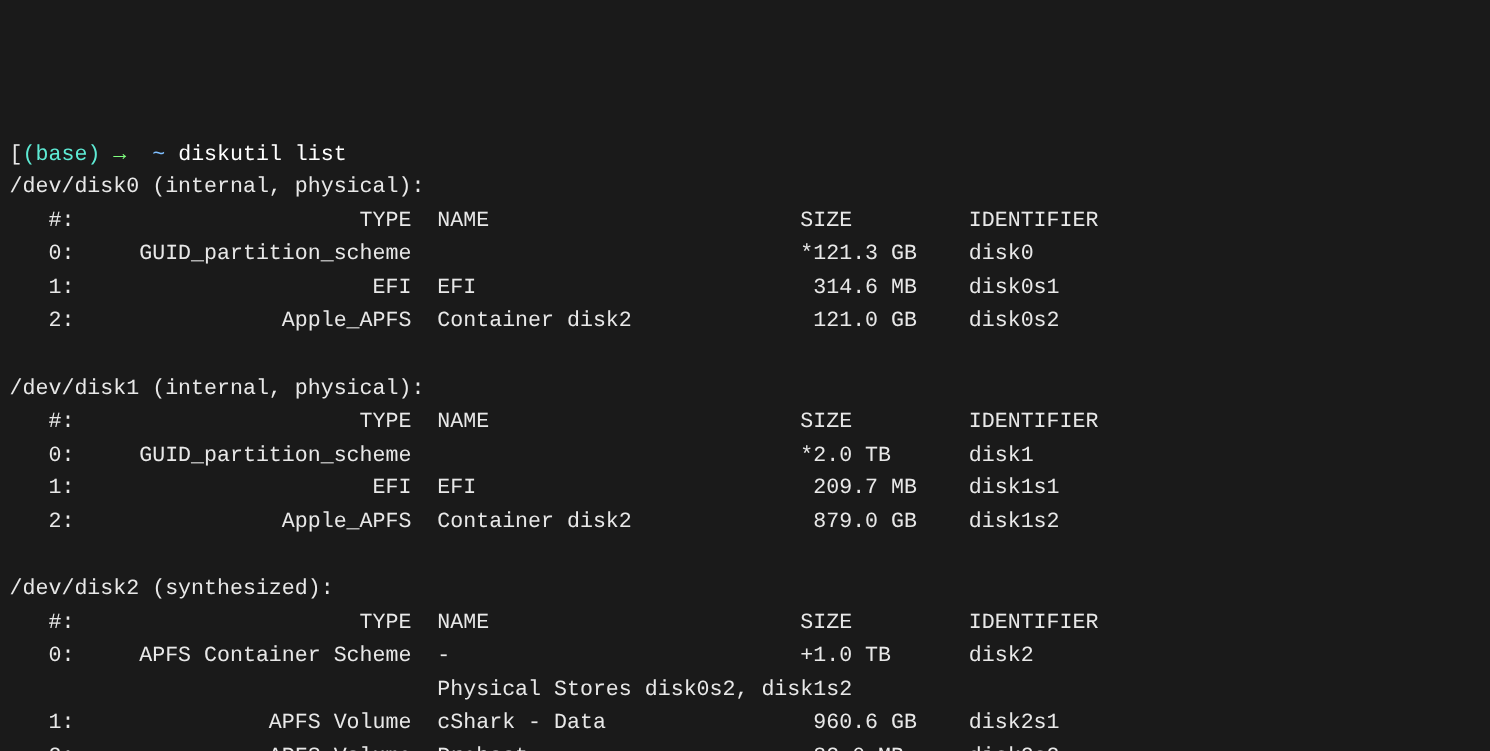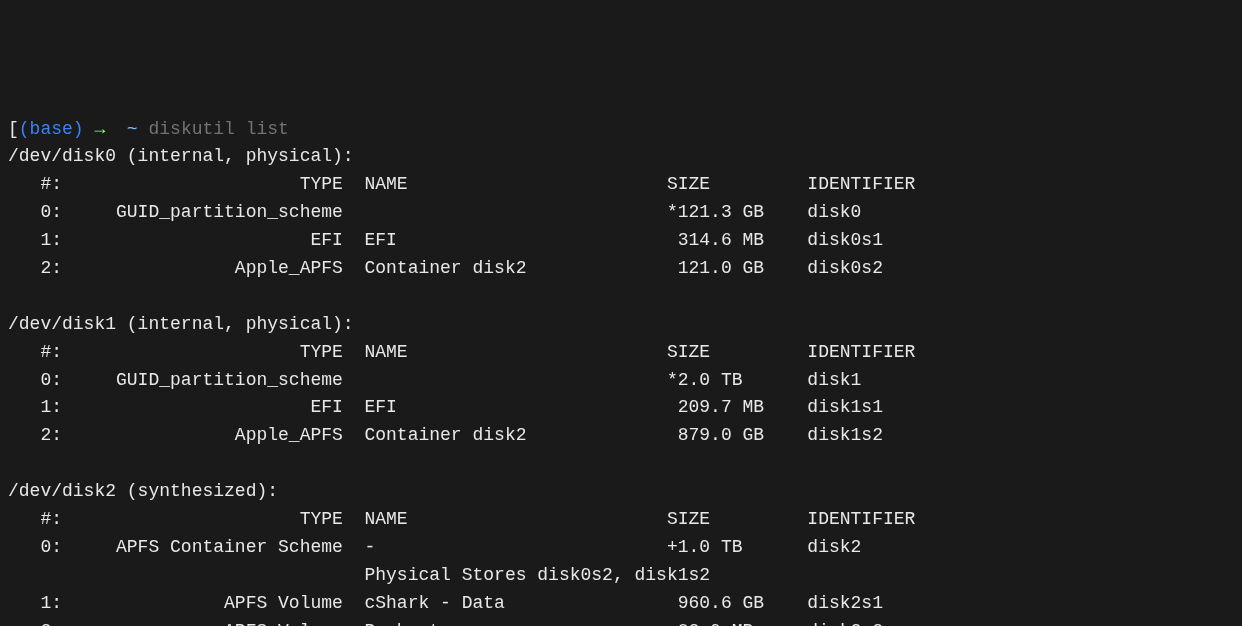--- a/index.html
+++ b/index.html
@@ -11,24 +11,24 @@
       background: #1a1a1a;
       color: #e8e8e8;
       font-family: "SF Mono", "Menlo", "Monaco", "Courier New", monospace;
       font-size: 18px;
       line-height: 1.55;
       padding: 4px 8px;
       white-space: pre;
       overflow-x: auto;
     }
     .prompt-bracket { color: #e8e8e8; }
-    .prompt-env { color: #3b82f6; }
+    .prompt-env { color: #5eead4; }
     .prompt-arrow { color: #7fff7f; }
     .prompt-tilde { color: #7fbfff; }
-    .command { color: #737373; }
+    .command { color: #ffffff; }
     .line { display: block; }
   </style>
 </head>
 <body>
 
 
 
 <div id="terminal"><span class="line"><span class="prompt-bracket">[</span><span class="prompt-env">(base)</span> <span class="prompt-arrow">→</span>  <span class="prompt-tilde">~</span> <span class="command">diskutil list</span></span><span class="line">/dev/disk0 (internal, physical):</span><span class="line">   #:                      TYPE  NAME                        SIZE         IDENTIFIER</span><span class="line">   0:     GUID_partition_scheme                              *121.3 GB    disk0</span><span class="line">   1:                       EFI  EFI                          314.6 MB    disk0s1</span><span class="line">   2:                Apple_APFS  Container disk2              121.0 GB    disk0s2</span><span class="line"> </span><span class="line">/dev/disk1 (internal, physical):</span><span class="line">   #:                      TYPE  NAME                        SIZE         IDENTIFIER</span><span class="line">   0:     GUID_partition_scheme                              *2.0 TB      disk1</span><span class="line">   1:                       EFI  EFI                          209.7 MB    disk1s1</span><span class="line">   2:                Apple_APFS  Container disk2              879.0 GB    disk1s2</span><span class="line"> </span><span class="line">/dev/disk2 (synthesized):</span><span class="line">   #:                      TYPE  NAME                        SIZE         IDENTIFIER</span><span class="line">   0:     APFS Container Scheme  -                           +1.0 TB      disk2</span><span class="line">                                 Physical Stores disk0s2, disk1s2             </span><span class="line">   1:               APFS Volume  cShark - Data                960.6 GB    disk2s1</span><span class="line">   2:               APFS Volume  Preboot                      82.0 MB     disk2s2</span></div>
 
 

